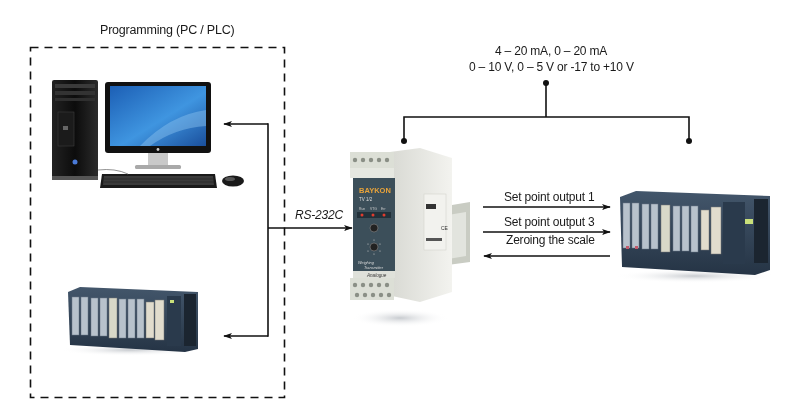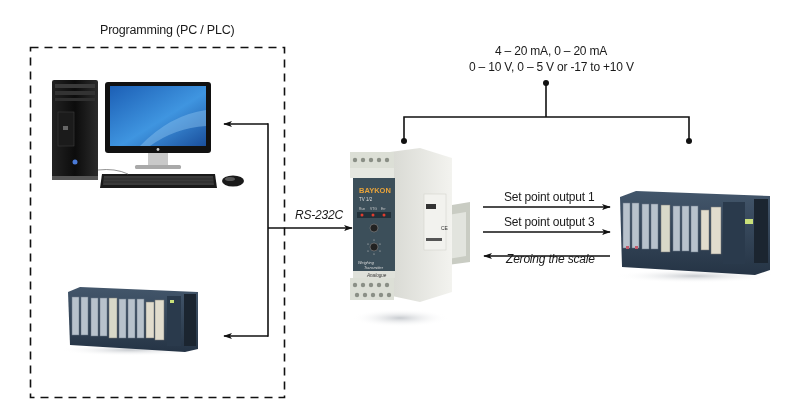--- a/index.html
+++ b/index.html
@@ -11,21 +11,21 @@
 </style>
 </head>
 <body>
 
 <div class="lbl" style="left:100px;top:23px;font-size:12.5px;">Programming (PC / PLC)</div>
 <div class="lbl" style="left:495px;top:44px;">4 – 20 mA,  0 – 20 mA</div>
 <div class="lbl" style="left:469px;top:60px;">0 – 10 V, 0 – 5 V or  -17 to +10 V</div>
 <div class="lbl" style="left:295px;top:208px;font-style:italic;">RS-232C</div>
 <div class="lbl" style="left:504px;top:190px;">Set point output 1</div>
 <div class="lbl" style="left:504px;top:215px;">Set point output 3</div>
-<div class="lbl" style="left:506px;top:252px;font-style:italic;">Zeroing the scale</div>
+<div class="lbl" style="left:506px;top:233px;">Zeroing the scale</div>
 
 <svg id="diagram" width="800" height="420" viewBox="0 0 800 420" xmlns="http://www.w3.org/2000/svg">
   <defs>
     <marker id="arrow" viewBox="0 0 10 10" refX="9" refY="5" markerWidth="9" markerHeight="9" orient="auto-start-reverse" markerUnits="userSpaceOnUse">
       <path d="M0,1.5 L10,5 L0,8.5 L2.5,5 Z" fill="#111"></path>
     </marker>
     <linearGradient id="screenGrad" x1="0" y1="0" x2="1" y2="1">
       <stop offset="0" stop-color="#1c5fb5"></stop>
       <stop offset="0.55" stop-color="#3f95e0"></stop>
       <stop offset="1" stop-color="#1a4f9c"></stop>

